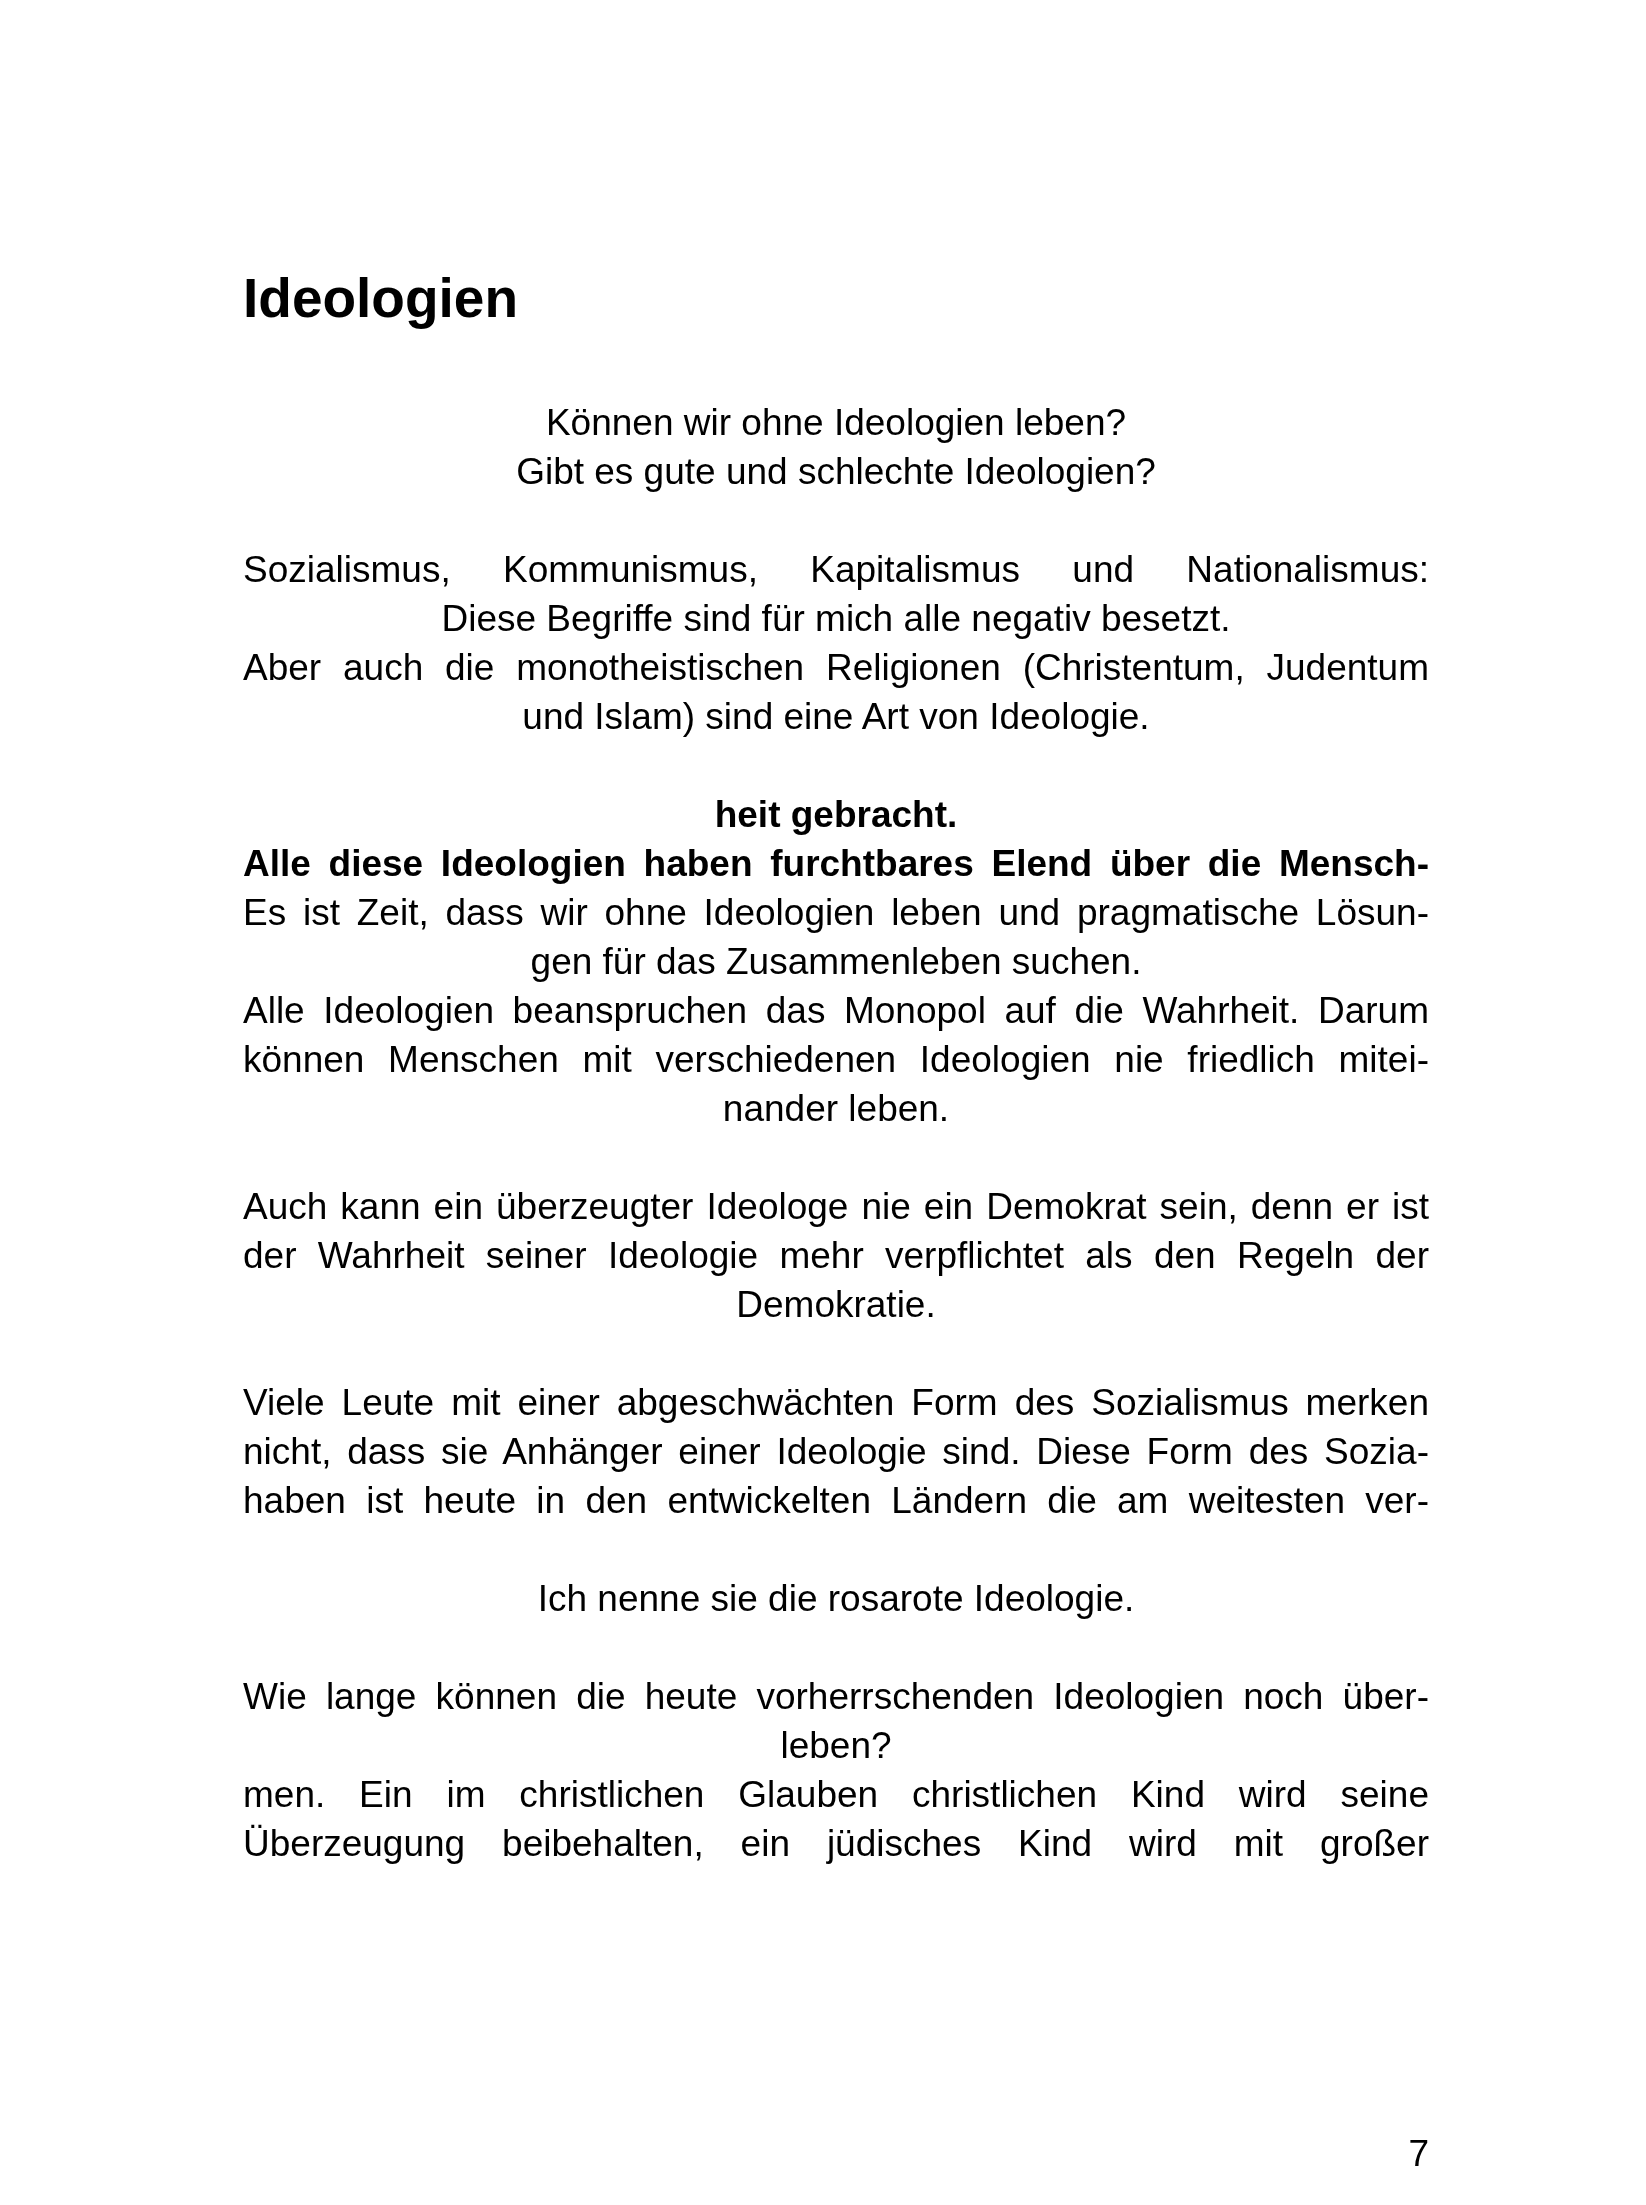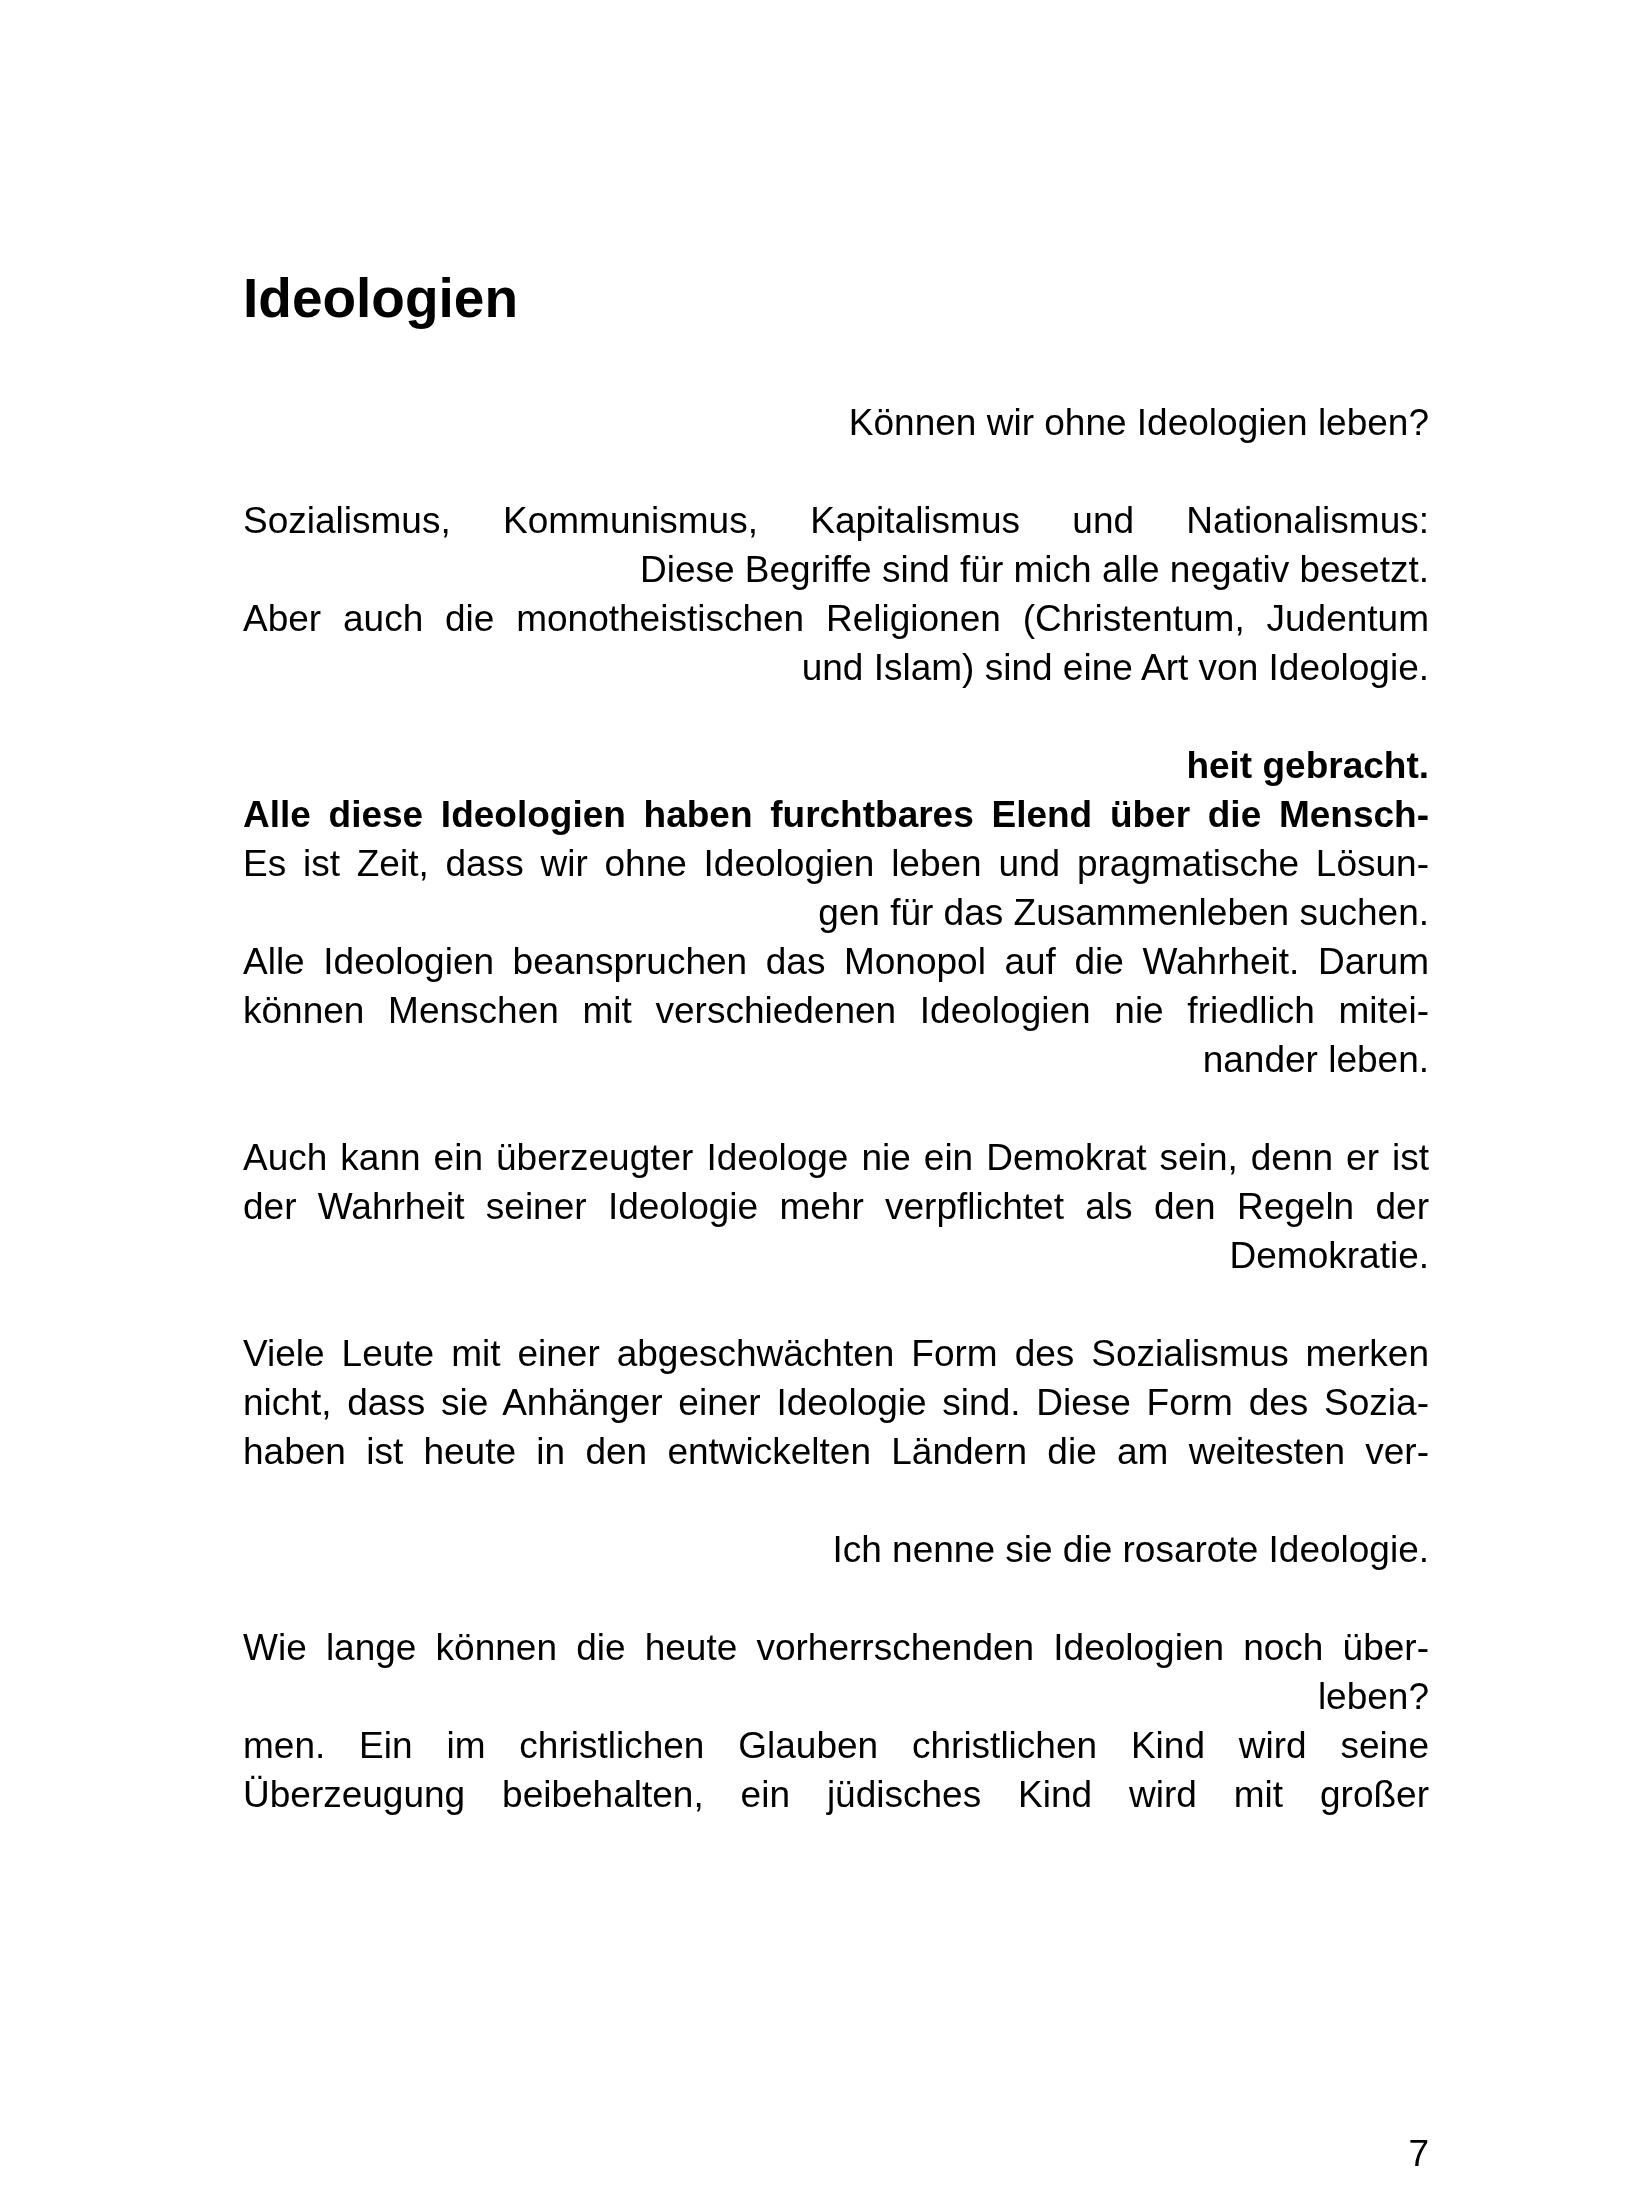--- a/index.html
+++ b/index.html
@@ -29,21 +29,21 @@
     font-weight: 700;
     letter-spacing: 0;
     color: #000000;
     text-align: left;
   }
   .l {
     height: 49px;
     line-height: 49px;
     font-size: 37px;
     letter-spacing: 0;
-    text-align: right;
+    text-align: center;
     white-space: normal;
   }
   .l.j {
     text-align: justify;
     text-align-last: justify;
     text-justify: inter-word;
   }
   .l.b {
     font-weight: 700;
   }
@@ -60,20 +60,21 @@
   }
 </style>
 </head>
 <body>
 
 <div class="page">
   <div class="content">
     <h1 class="title">Ideologien</h1>
 
     <div class="l">Können wir ohne Ideologien leben?</div>
+    <div class="l">Gibt es gute und schlechte Ideologien?</div>
     <div class="l blank"></div>
     <div class="l j">Sozialismus, Kommunismus, Kapitalismus und Nationalismus:</div>
     <div class="l">Diese Begriffe sind für mich alle negativ besetzt.</div>
     <div class="l j">Aber auch die monotheistischen Religionen (Christentum, Judentum</div>
     <div class="l">und Islam) sind eine Art von Ideologie.</div>
     <div class="l blank"></div>
     <div class="l b">heit gebracht.</div>
     <div class="l j b">Alle diese Ideologien haben furchtbares Elend über die Mensch-</div>
     <div class="l j">Es ist Zeit, dass wir ohne Ideologien leben und pragmatische Lösun-</div>
     <div class="l">gen für das Zusammenleben suchen.</div>

